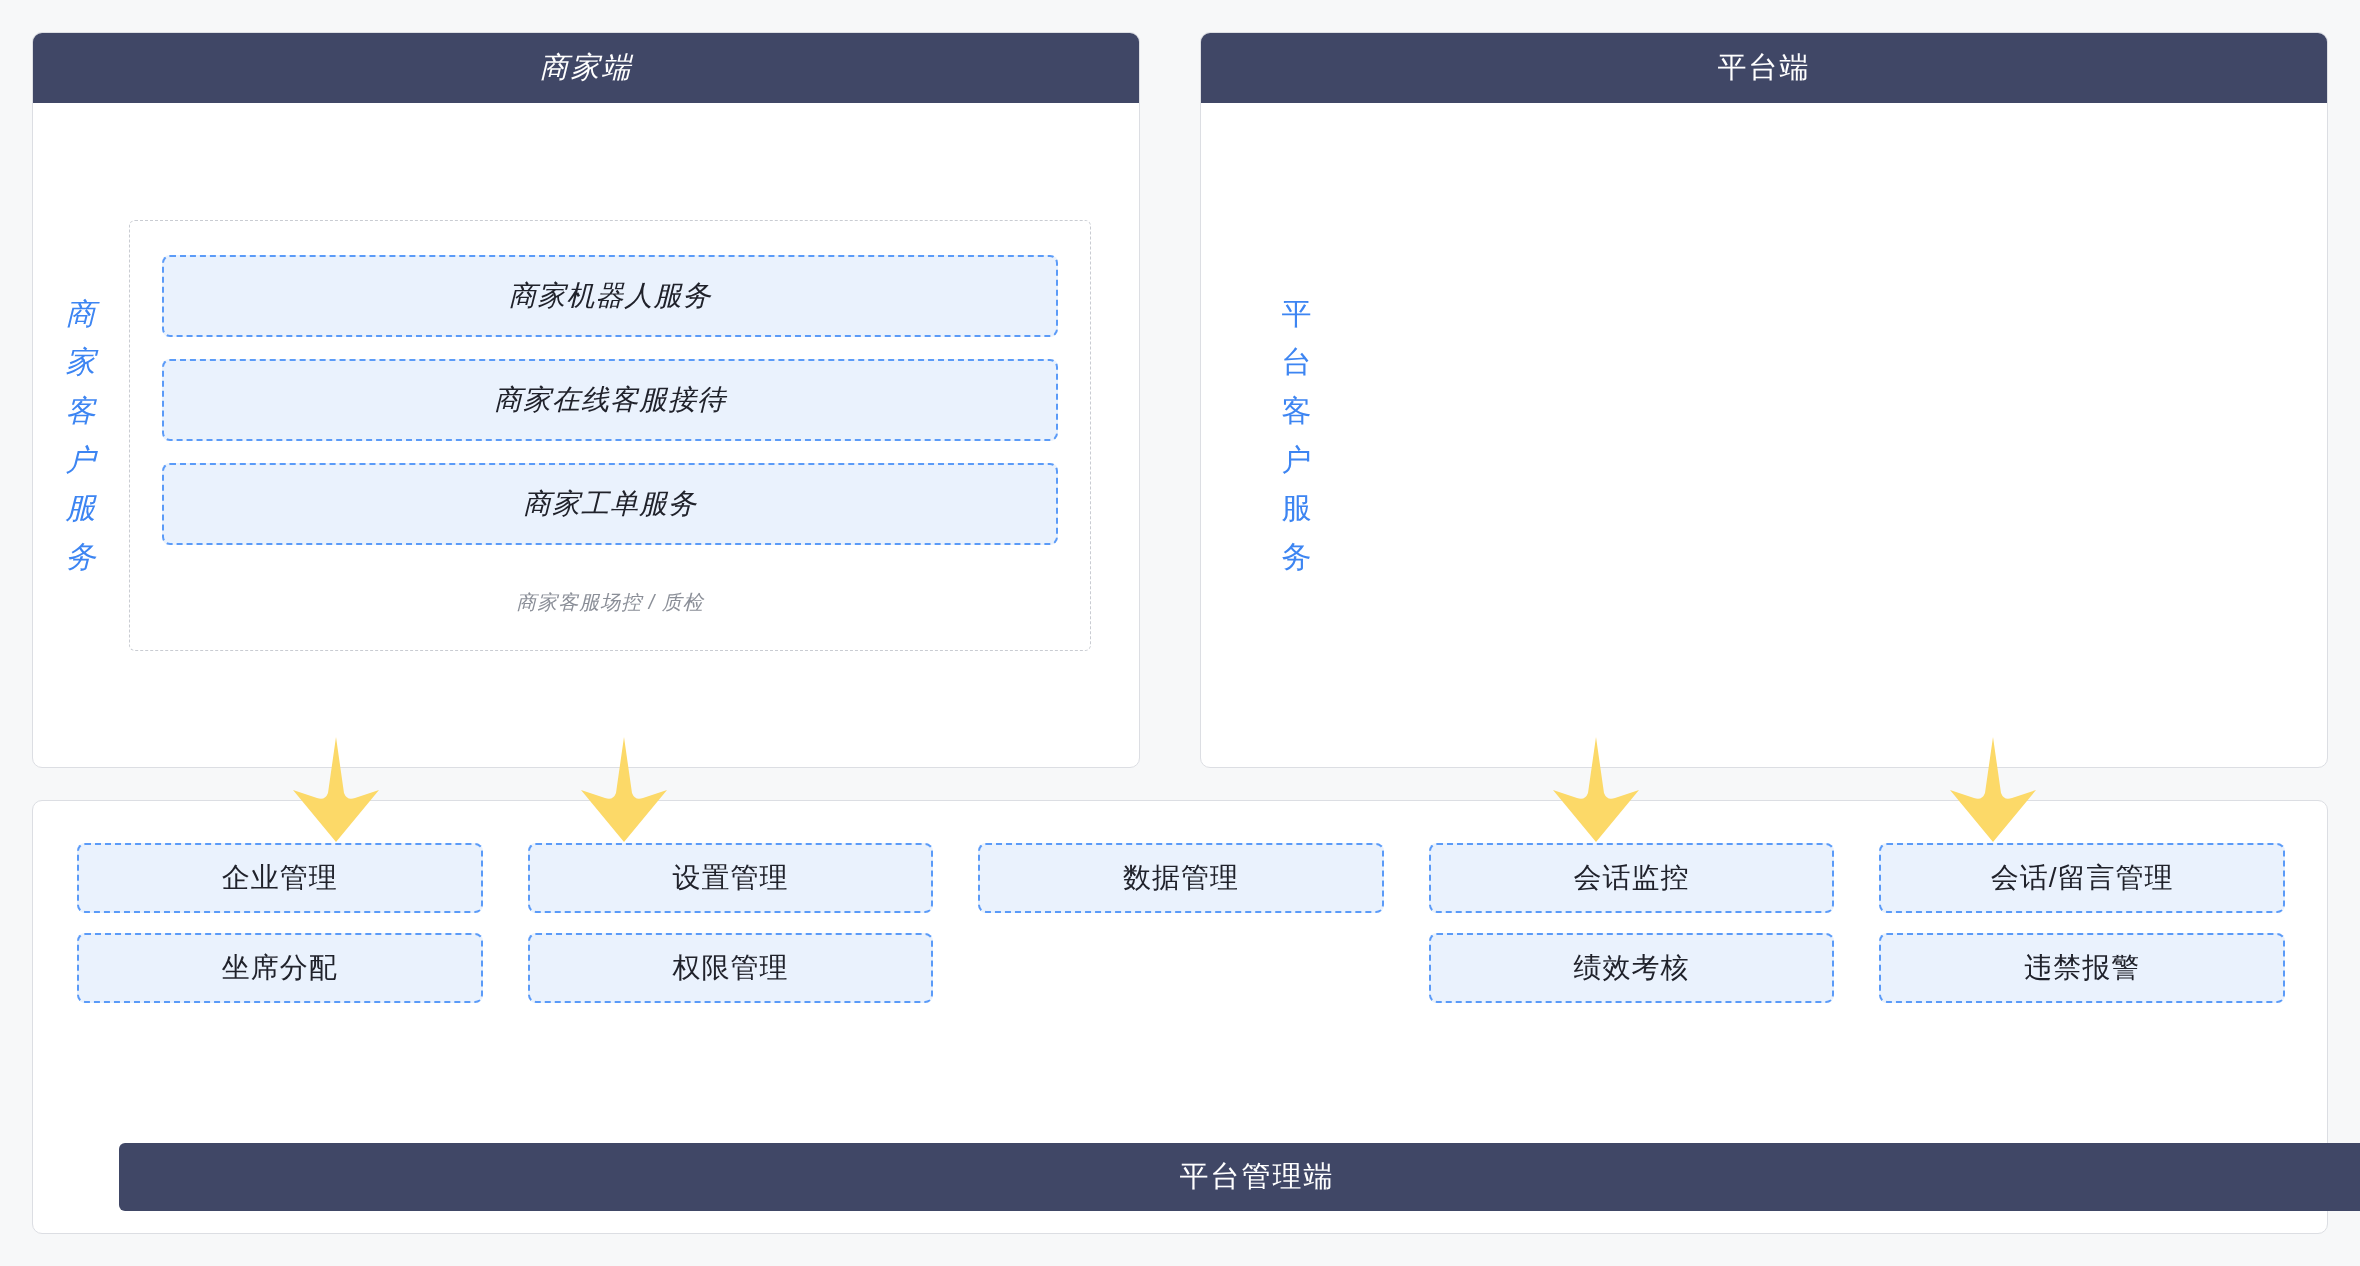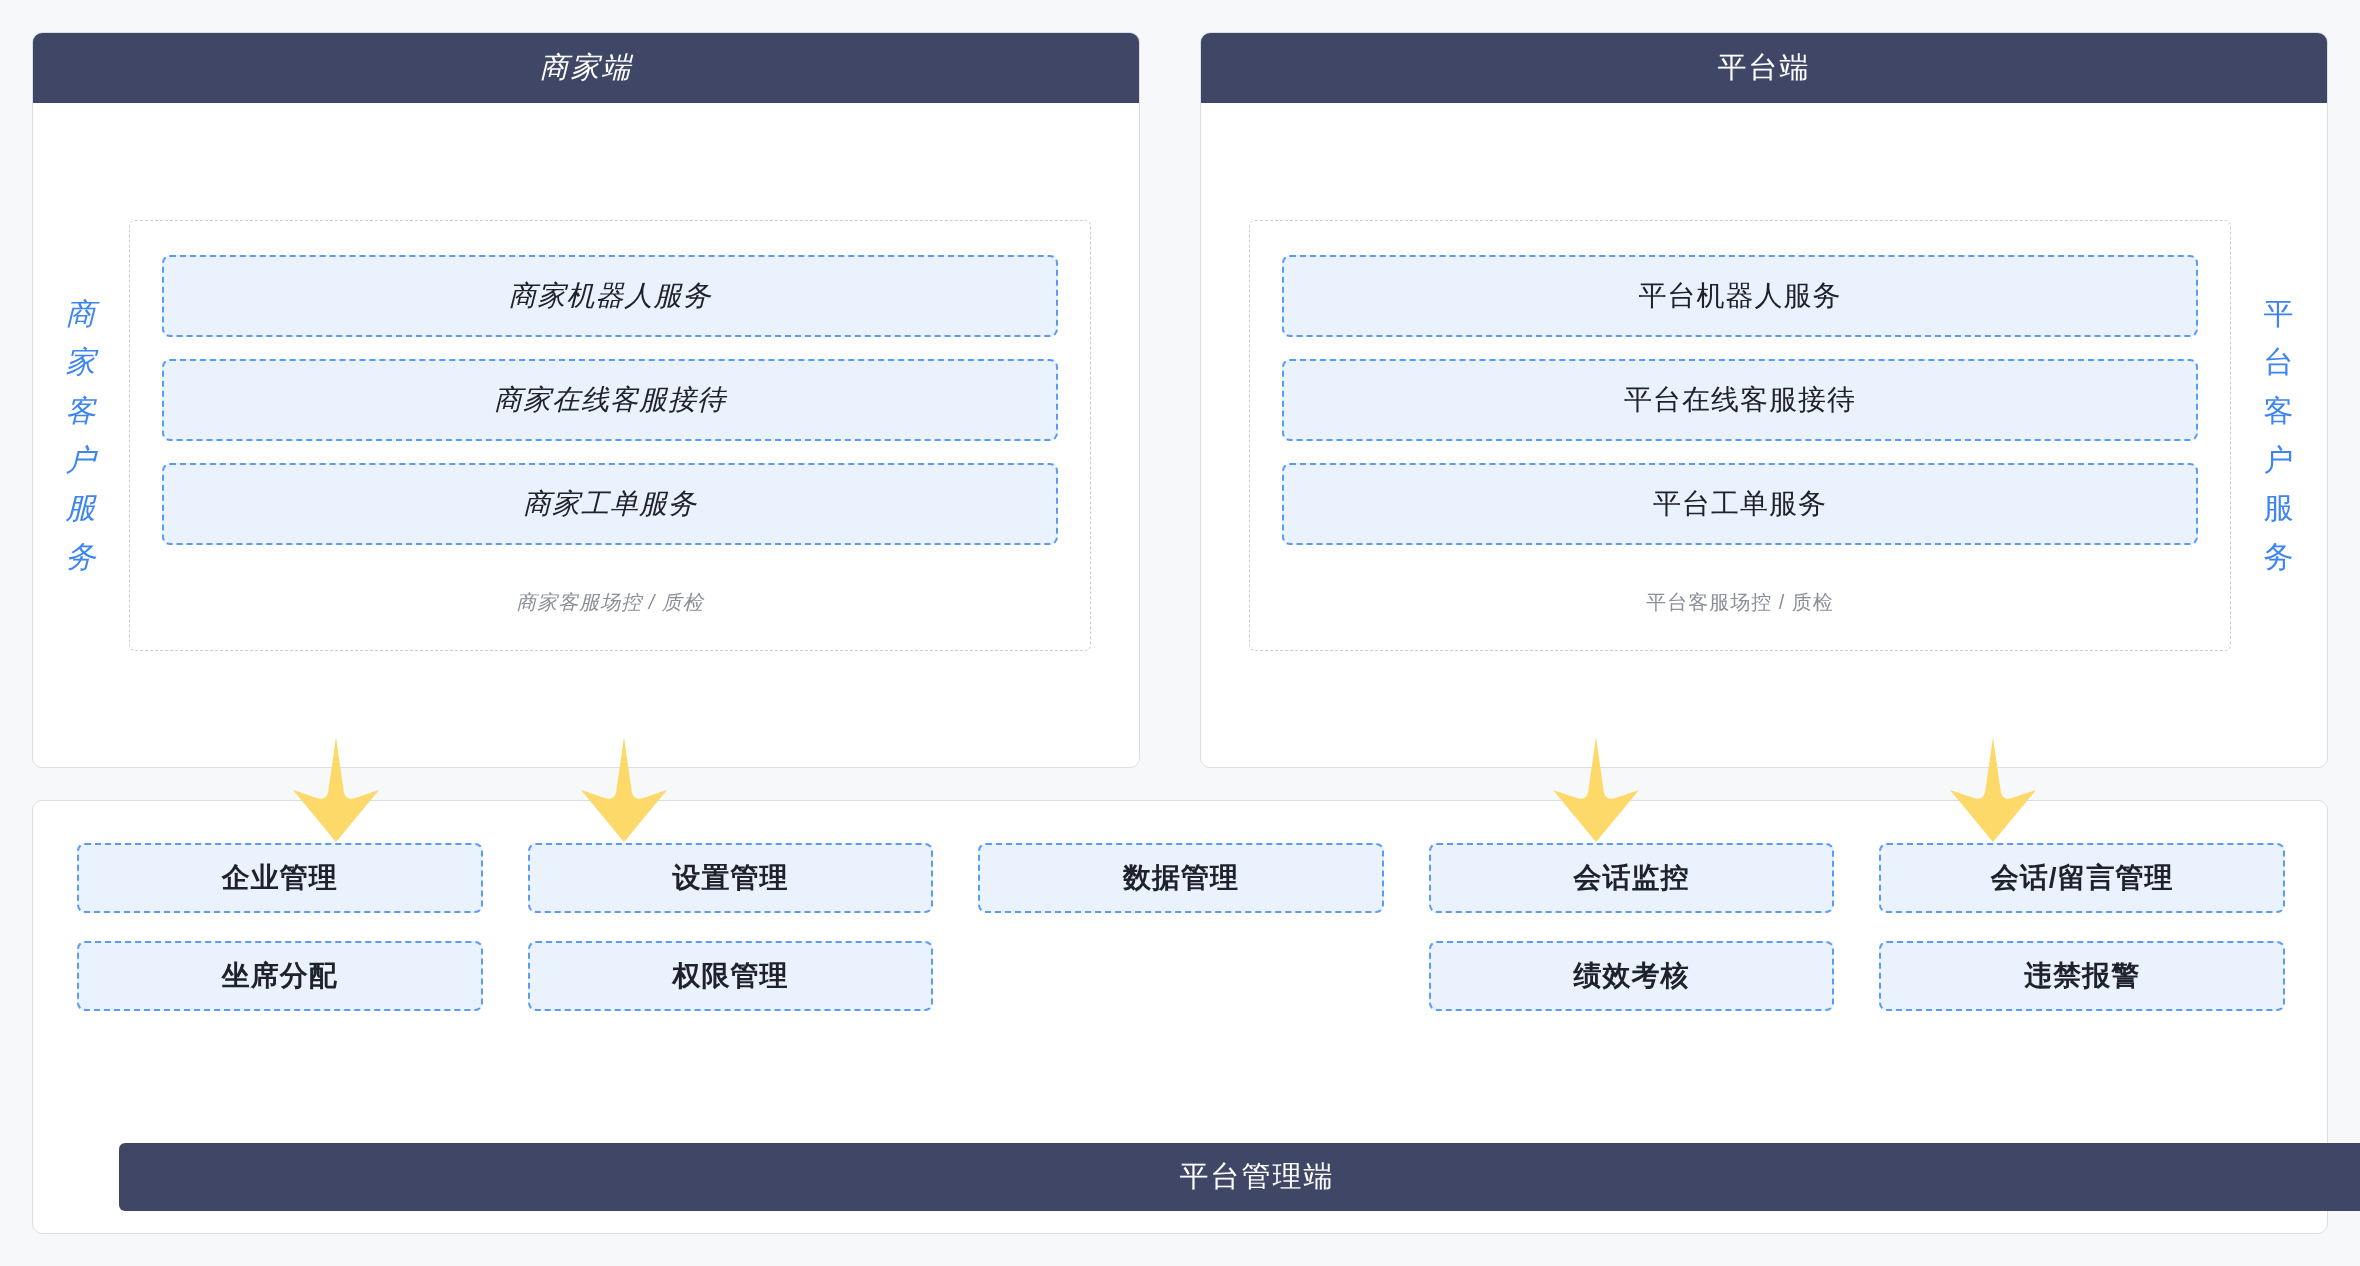--- a/index.html
+++ b/index.html
@@ -114,22 +114,21 @@
     top: 42px;
     width: 2208px;
     display: flex;
     gap: 45px;
   }
 
   .bcol {
     flex: 1 1 0;
     display: flex;
     flex-direction: column;
-    gap: 28px;
-    font-weight: bold;
+    gap: 20px;
   }
 
   .bbox {
     background: #eaf2fd;
     border: 2.5px dashed #5b9bf8;
     border-radius: 8px;
     height: 70px;
     display: flex;
     align-items: center;
     justify-content: center;
@@ -197,26 +196,20 @@
       </div>
     </div>
   </div>
 
   <div class="panel" id="platform-panel" style="left:1200px; top:32px; width:1128px; height:736px;">
 
     <div class="panel-header">平台端</div>
 
     <div class="panel-body" style="height:665px; padding-left:48px; padding-right:0;">
 
-      <div class="group">
-        <div class="sbox">平台机器人服务</div>
-        <div class="sbox">平台在线客服接待</div>
-        <div class="sbox">平台工单服务</div>
-        <div class="group-caption">平台客服场控 / 质检</div>
-      </div>
 
       <div class="vlabel">
         <span>平</span>
         <span>台</span>
         <span>客</span>
         <span>户</span>
         <span>服</span>
         <span>务</span>
       </div>
     </div>

